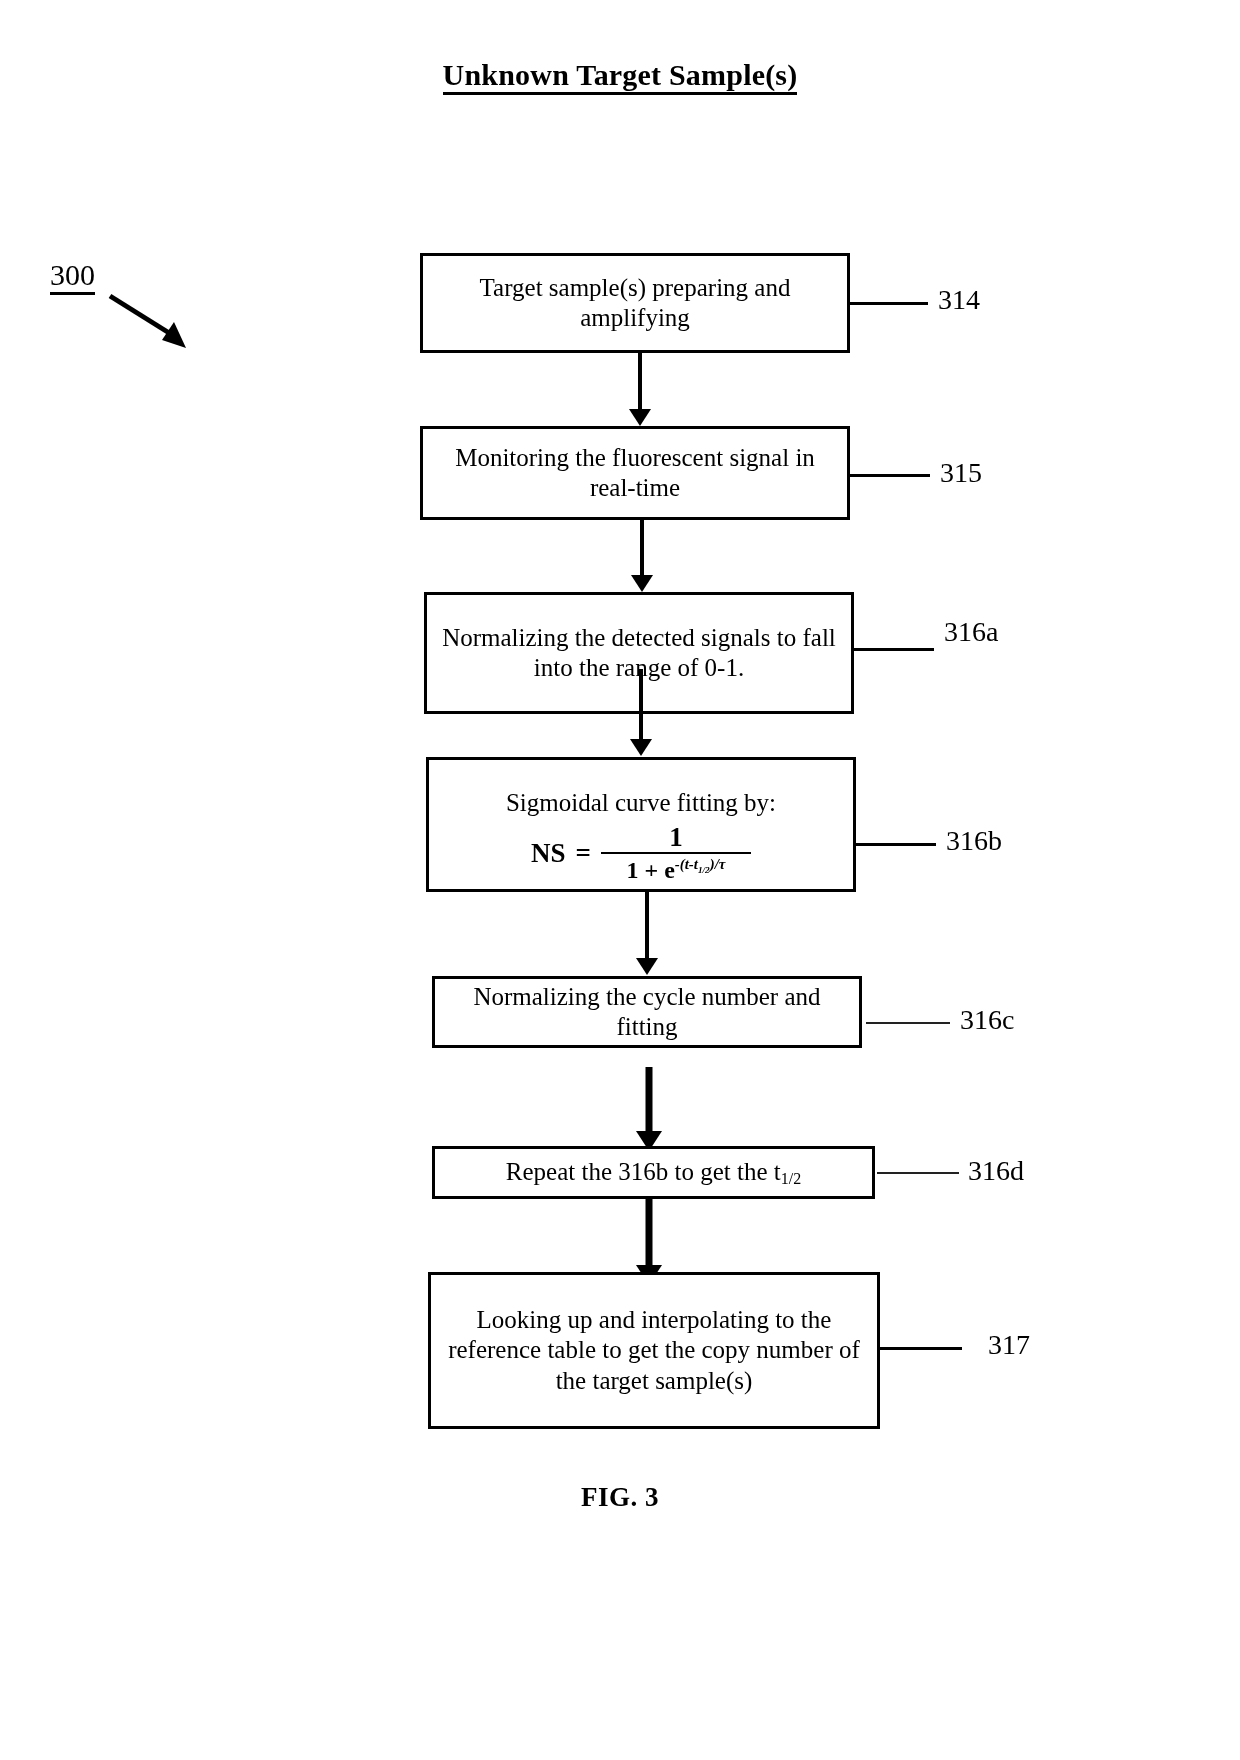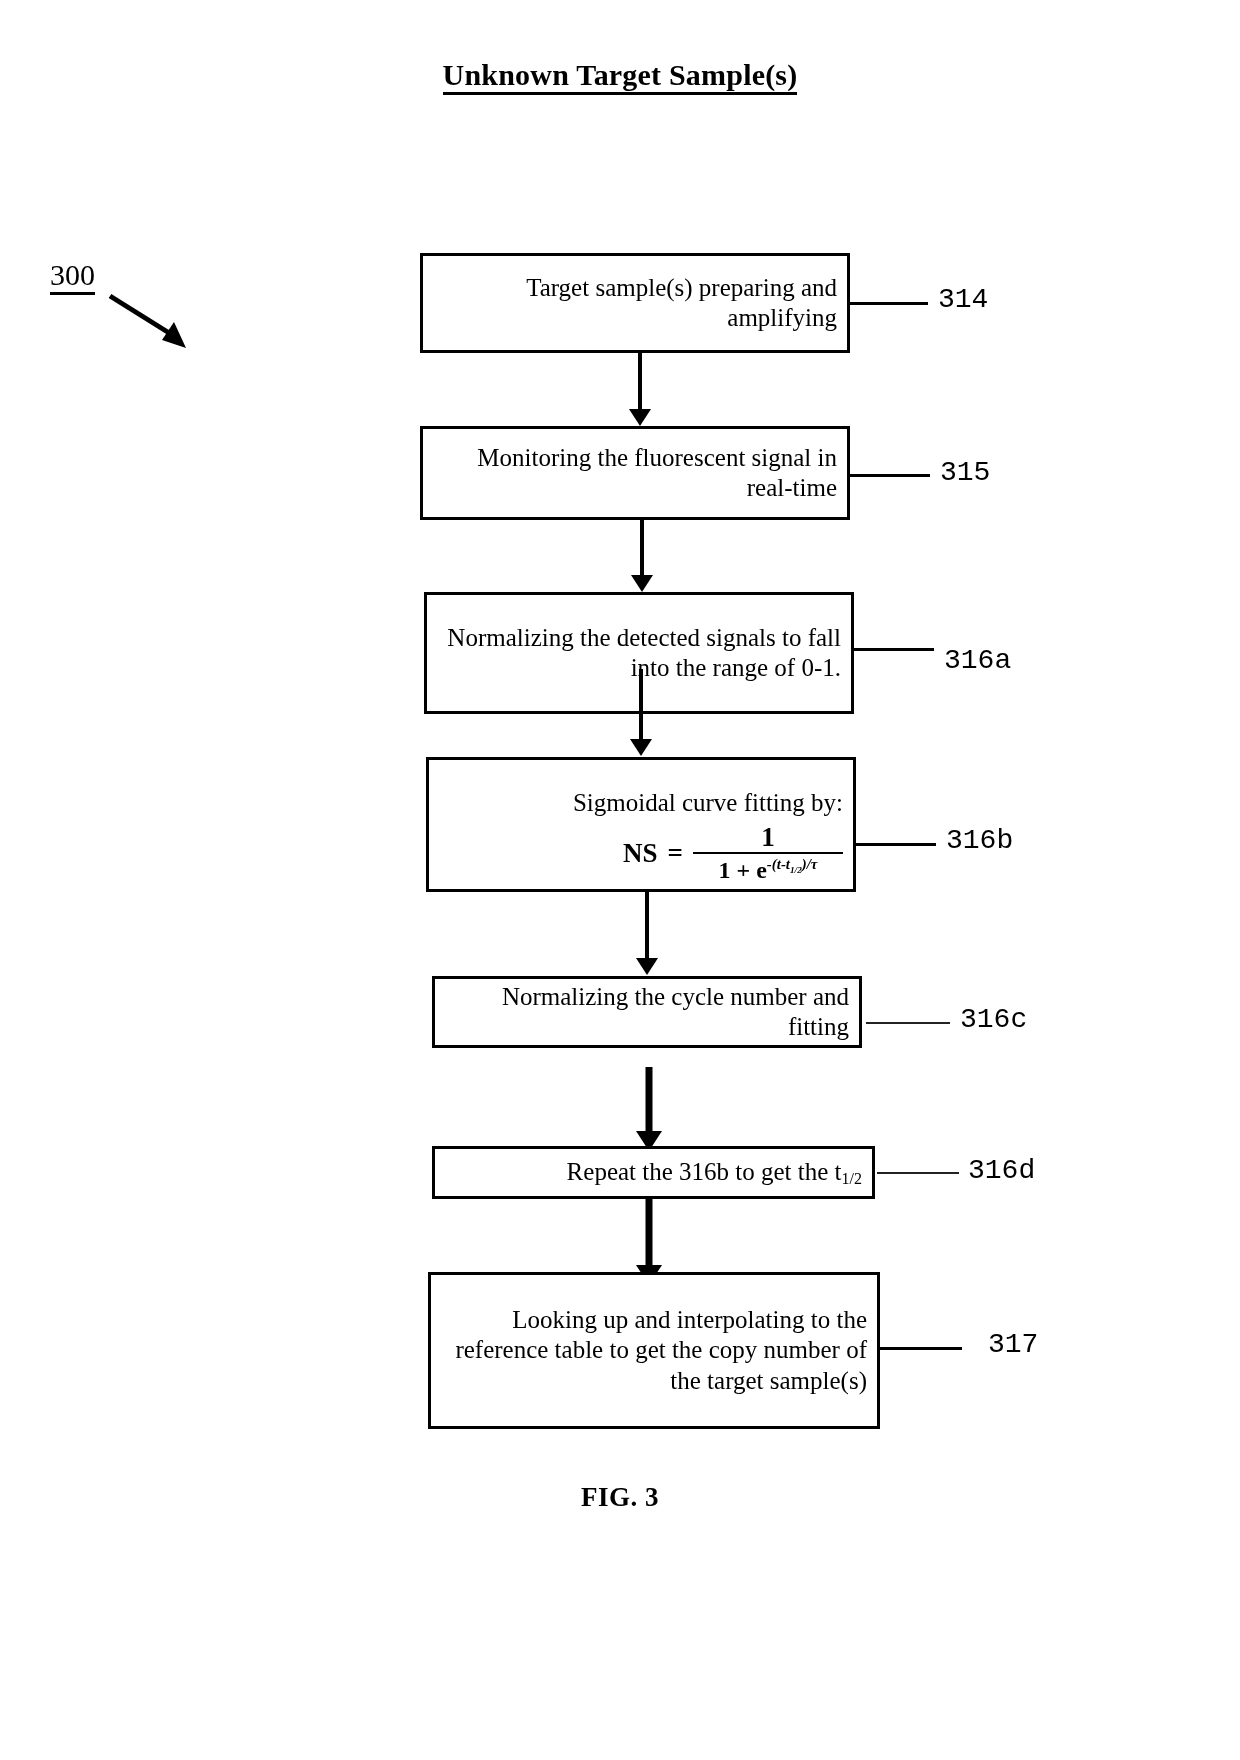--- a/index.html
+++ b/index.html
@@ -67,21 +67,21 @@
     border: 3px solid #000;
     background: #ffffff;
     display: flex;
     align-items: center;
     justify-content: center;
     text-align: center;
     font-size: 25px;
     line-height: 1.22;
     padding: 4px 10px;
   }
-  .node .inner { width: 100%; text-align: right; }
+  .node .inner { width: 100%; }
 
   
   .arrow {
     position: absolute;
     width: 26px;
   }
   .arrow .shaft {
     position: absolute;
     left: 50%;
     top: 0;
@@ -109,21 +109,20 @@
   .leader {
     position: absolute;
     height: 3px;
     background: #000;
   }
   .leader.thin { height: 2px; background: #222; }
   .refnum {
     position: absolute;
     font-size: 28px;
     white-space: nowrap;
-    font-family: Liberation Mono, monospace;
   }
 
   
   .formula {
     display: inline-flex;
     align-items: center;
     justify-content: center;
     font-size: 26px;
     margin-top: 4px;
   }
@@ -223,21 +222,21 @@
 
   <div class="arrow" style="left:629px; top:520px; height:72px;">
     <div class="shaft" style="height:55px;"></div>
     <div class="head" style="top:55px;"></div>
   </div>
 
   <div class="node" style="left:424px; top:592px; width:430px; height:122px;">
     <div class="inner">Normalizing the detected signals to fall into the range of 0-1.</div>
   </div>
   <div class="leader" style="left:854px; top:648px; width:80px;"></div>
-  <div class="refnum" style="left:944px; top:645px;">316a</div>
+  <div class="refnum" style="left:944px; top:616px;">316a</div>
 
   <div class="arrow" style="left:628px; top:669px; height:88px;">
     <div class="shaft" style="height:70px;"></div>
     <div class="head" style="top:70px;"></div>
   </div>
 
   <div class="node" style="left:426px; top:757px; width:430px; height:135px; align-items:flex-start; padding-top:28px;">
     <div class="inner">
       <div>Sigmoidal curve fitting by:</div>
       <div class="formula">

